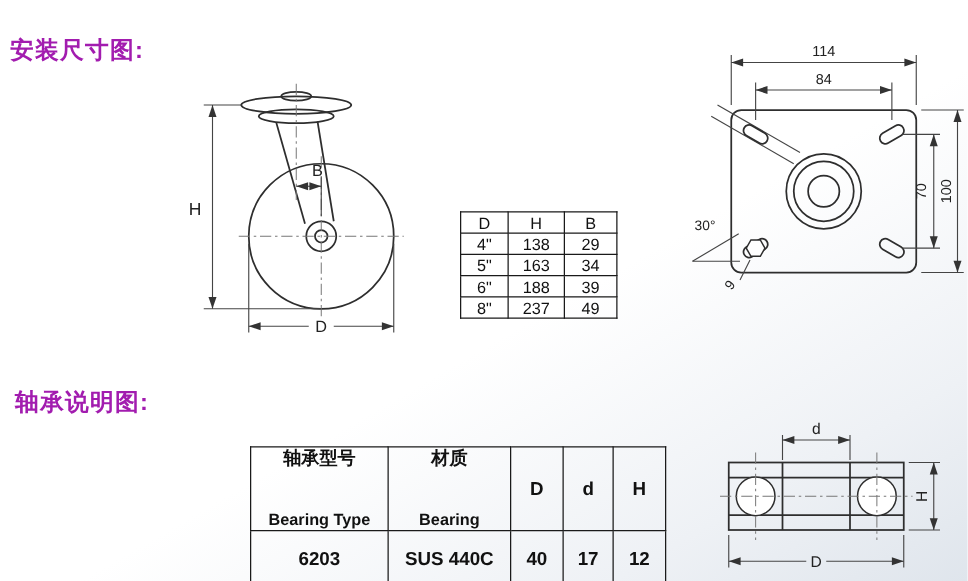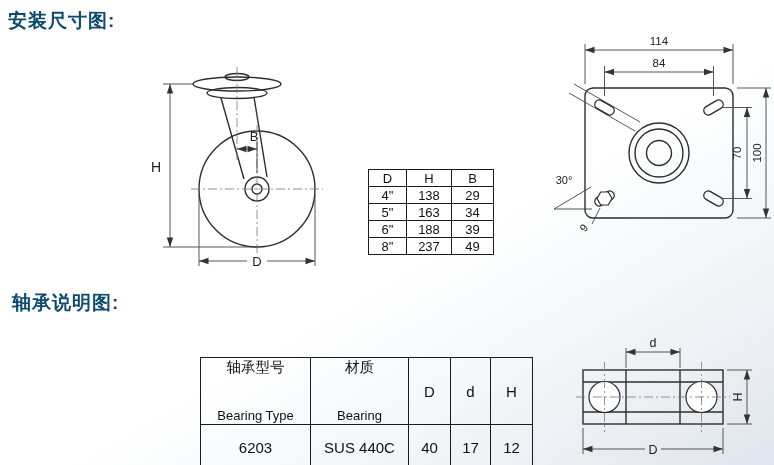--- a/index.html
+++ b/index.html
@@ -2,40 +2,40 @@
 <html><head>
 <meta charset="utf-8">
 <style>
   * { margin:0; padding:0; box-sizing:border-box; }
   html,body { width:774px; height:465px; }
   body {
     position:relative; overflow:hidden;
     font-family:"Liberation Sans","DejaVu Sans",sans-serif;
     background:linear-gradient(150deg,#ffffff 0%,#ffffff 55%,#eef1f5 82%,#dfe5ec 100%);
   }
-  .sec-title { position:absolute; font-size:19px; font-weight:bold; color:#0c4a6e; letter-spacing:1px; }
+  .sec-title { position:absolute; font-size:19px; font-weight:bold; color:#a21caf; letter-spacing:1px;margin-top:19px; }
   #title-install { left:8px; top:8px; }
   #title-bearing { left:12px; top:290px; }
 
   svg { position:absolute; overflow:visible; }
   svg text { fill:#222; font-family:"Liberation Sans","DejaVu Sans",sans-serif; }
   .obj  { stroke:#2e2e2e; stroke-width:1.4; fill:none; }
   .objw { stroke:#2e2e2e; stroke-width:1.2; fill:#ffffff; }
   .thin { stroke:#444; stroke-width:0.9; fill:none; }
   .cl   { stroke:#777; stroke-width:0.8; fill:none; stroke-dasharray:9 3 2 3; }
 
   table { position:absolute; border-collapse:collapse; background:transparent; }
   #dim-table { left:368px; top:169px; }
   #dim-table th, #dim-table td {
     border:1px solid #1a1a1a; font-size:13px; font-weight:normal;
     text-align:center; vertical-align:middle; height:17px; padding:0 2px; color:#111;
   }
   #bearing-table { left:200px; top:357px; }
   #bearing-table th, #bearing-table td {
-    border:1px solid #1a1a1a; font-weight:normal; text-align:center;
+    border:1px solid #1a1a1a; font-weight:bold; text-align:center;
     vertical-align:middle; color:#111; padding:0 3px;
   }
   #bearing-table tr.hrow th { height:47px; font-size:15px; }
   #bearing-table tr.drow td { height:46px; font-size:15px;text-align:center; }
   #bearing-table .zh { font-size:14.5px; line-height:1.25; }
   #bearing-table .en { font-size:13px; line-height:1.25;margin-top:32px; }
 </style>
 </head>
 <body>
 

